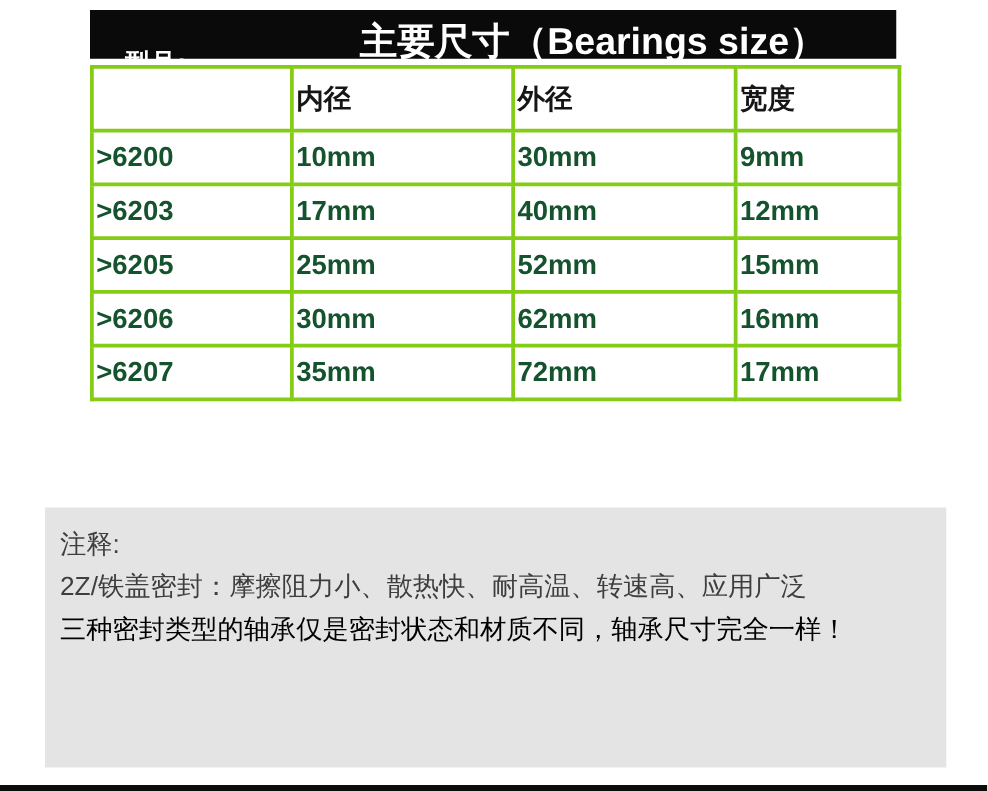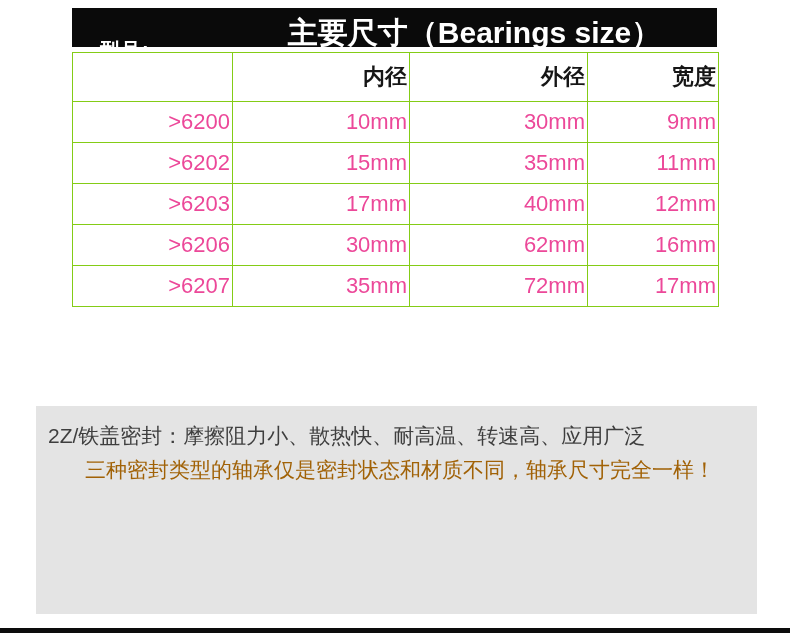--- a/index.html
+++ b/index.html
@@ -50,56 +50,56 @@
   
   table.spec-table {
     position: absolute;
     left: 72px;
     top: 52px;
     width: 646px;
     border-collapse: collapse;
     table-layout: fixed;
   }
   .spec-table th, .spec-table td {
-    border: 1px solid #84cc16;
-    text-align: right;
+    border: 3px solid #84cc16;
+    text-align: left;
     padding: 2px;
     overflow: hidden;
     white-space: nowrap;
   }
   .spec-table thead th {
     height: 44px;
     font-size: 22px;
     font-weight: bold;
     color: #161616;
   }
   .spec-table tbody td {
     height: 36px;
     font-size: 22px;
-    font-weight: normal;
-    color: #ec4899;
+    font-weight: bold;
+    color: #14532d;
   }
 
   
   .notes-box {
     position: absolute;
     left: 36px;
     top: 406px;
     width: 721px;
     height: 208px;
     box-sizing: border-box;
     background: #e4e4e4;
     padding: 13px 10px 0 12px;
     font-size: 21px;
     line-height: 34px;
     color: #3e3e3e;
     white-space: nowrap;
   }
   .notes-box .note-line { display: block; }
-  .notes-box .note-line.muted { color: #a16207; margin-left: 37px; }
+  .notes-box .note-line.muted { color: #000000; }
 
   
   .bottom-bar {
     position: absolute;
     left: 0;
     top: 628px;
     width: 790px;
     height: 5px;
     background: #0c0c0c;
   }
@@ -130,46 +130,47 @@
       </tr>
     </thead>
     <tbody>
       <tr>
         <td>&gt;6200</td>
         <td>10mm</td>
         <td>30mm</td>
         <td>9mm</td>
       </tr>
       <tr>
-        <td>&gt;6202</td>
-        <td>15mm</td>
-        <td>35mm</td>
-        <td>11mm</td>
-      </tr>
-      <tr>
         <td>&gt;6203</td>
         <td>17mm</td>
         <td>40mm</td>
         <td>12mm</td>
+      </tr>
+      <tr>
+        <td>&gt;6205</td>
+        <td>25mm</td>
+        <td>52mm</td>
+        <td>15mm</td>
       </tr>
       <tr>
         <td>&gt;6206</td>
         <td>30mm</td>
         <td>62mm</td>
         <td>16mm</td>
       </tr>
       <tr>
         <td>&gt;6207</td>
         <td>35mm</td>
         <td>72mm</td>
         <td>17mm</td>
       </tr>
     </tbody>
   </table>
 
   <div class="notes-box">
+    <span class="note-line">注释:</span>
     <span class="note-line">2Z/铁盖密封：摩擦阻力小、散热快、耐高温、转速高、应用广泛</span>
     <span class="note-line muted">三种密封类型的轴承仅是密封状态和材质不同，轴承尺寸完全一样！</span>
   </div>
 
   <div class="bottom-bar"></div>
 
 </div>
 
 </body></html>

